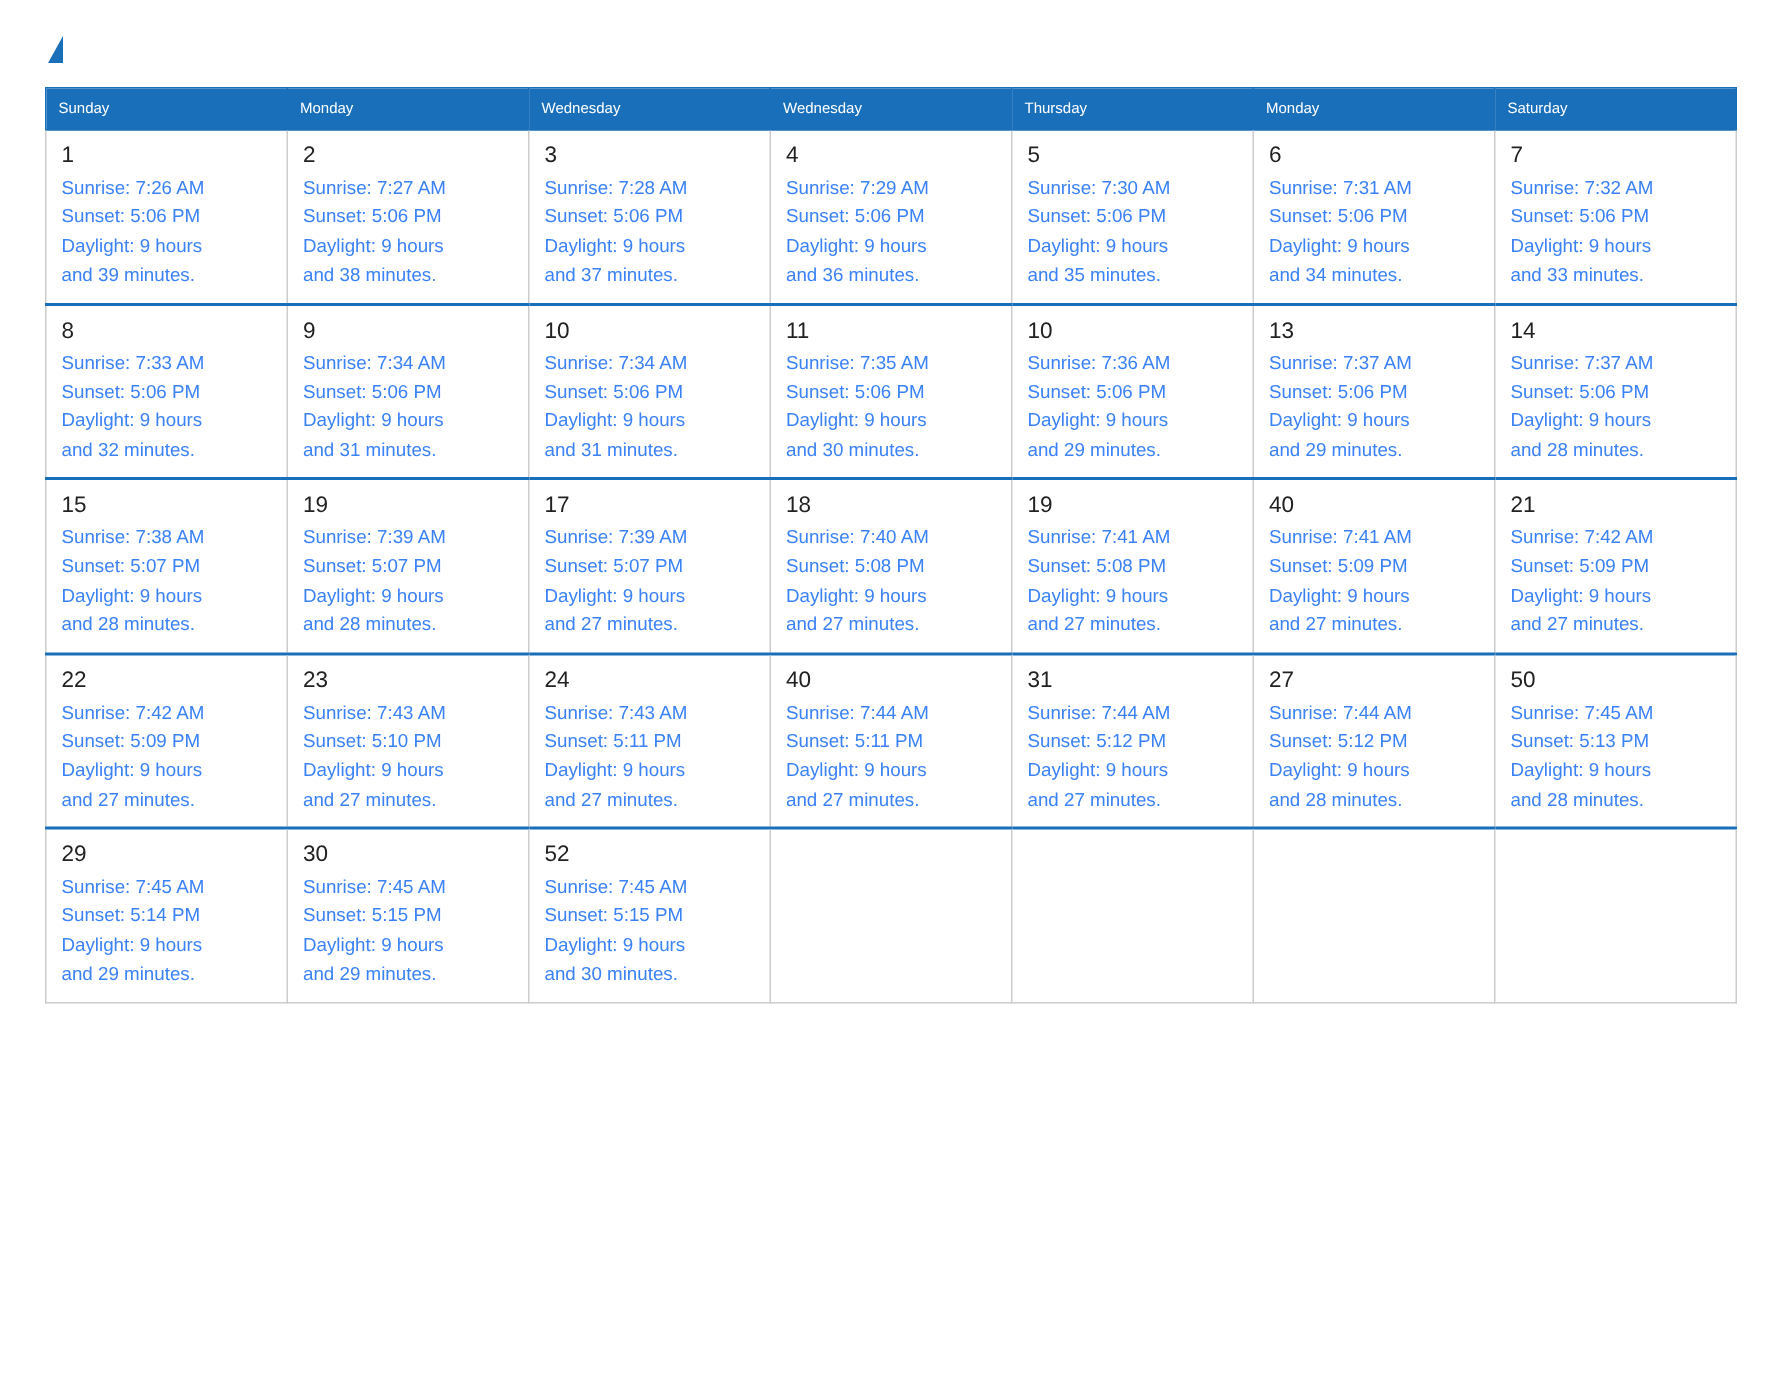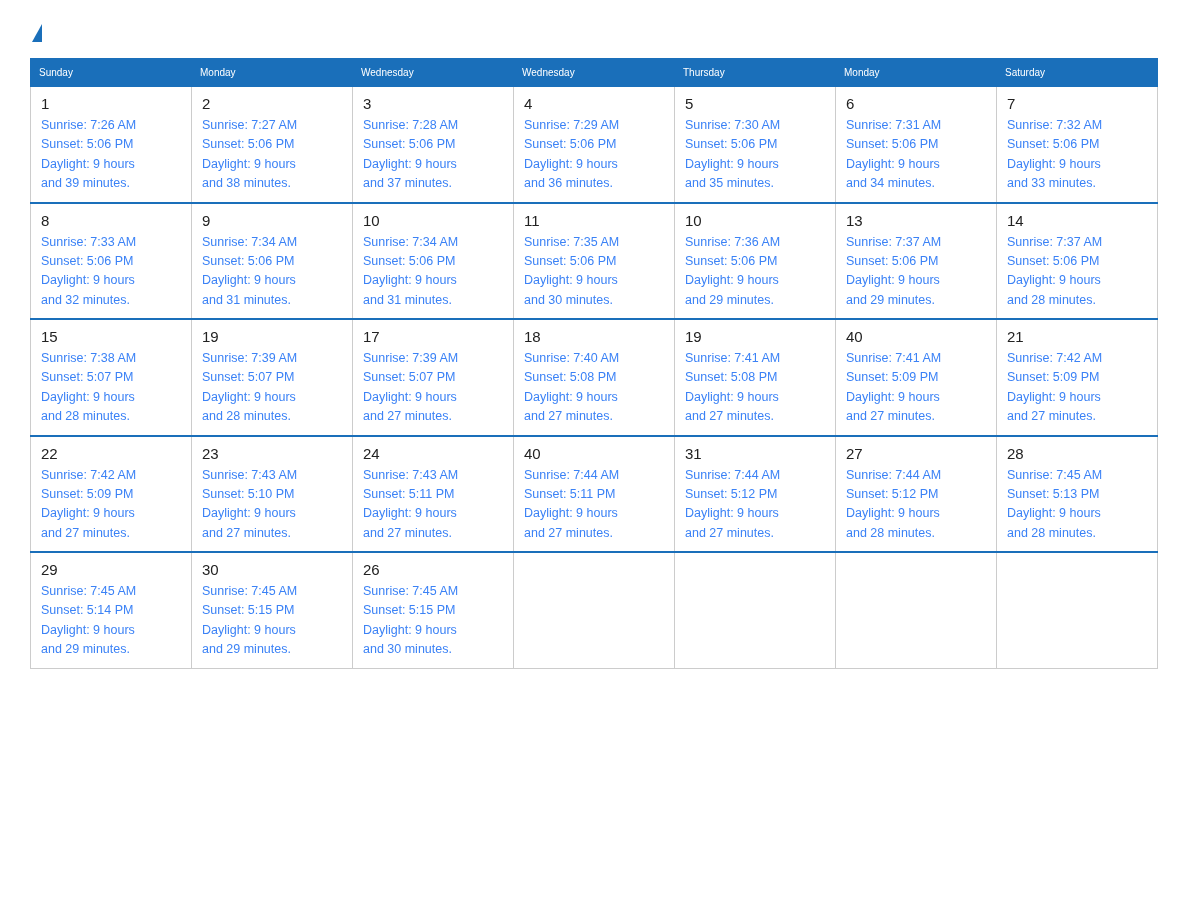--- a/index.html
+++ b/index.html
@@ -237,35 +237,35 @@
         </td>
         <td>
           <div class="day-number">31</div>
         <div class="day-info">Sunrise: 7:44 AM<br>Sunset: 5:12 PM<br>Daylight: 9 hours<br>and 27 minutes.</div>
         </td>
         <td>
           <div class="day-number">27</div>
         <div class="day-info">Sunrise: 7:44 AM<br>Sunset: 5:12 PM<br>Daylight: 9 hours<br>and 28 minutes.</div>
         </td>
         <td>
-          <div class="day-number">28</div>
+          <div class="day-number">50</div>
         <div class="day-info">Sunrise: 7:45 AM<br>Sunset: 5:13 PM<br>Daylight: 9 hours<br>and 28 minutes.</div>
         </td>
       </tr>
       <tr class="row-border-top">
         <td>
           <div class="day-number">29</div>
         <div class="day-info">Sunrise: 7:45 AM<br>Sunset: 5:14 PM<br>Daylight: 9 hours<br>and 29 minutes.</div>
         </td>
         <td>
           <div class="day-number">30</div>
         <div class="day-info">Sunrise: 7:45 AM<br>Sunset: 5:15 PM<br>Daylight: 9 hours<br>and 29 minutes.</div>
         </td>
         <td>
-          <div class="day-number">26</div>
+          <div class="day-number">52</div>
         <div class="day-info">Sunrise: 7:45 AM<br>Sunset: 5:15 PM<br>Daylight: 9 hours<br>and 30 minutes.</div>
         </td>
         <td class="empty"></td>
         <td class="empty"></td>
         <td class="empty"></td>
         <td class="empty"></td>
       </tr>
     </tbody>
 </table>
 

